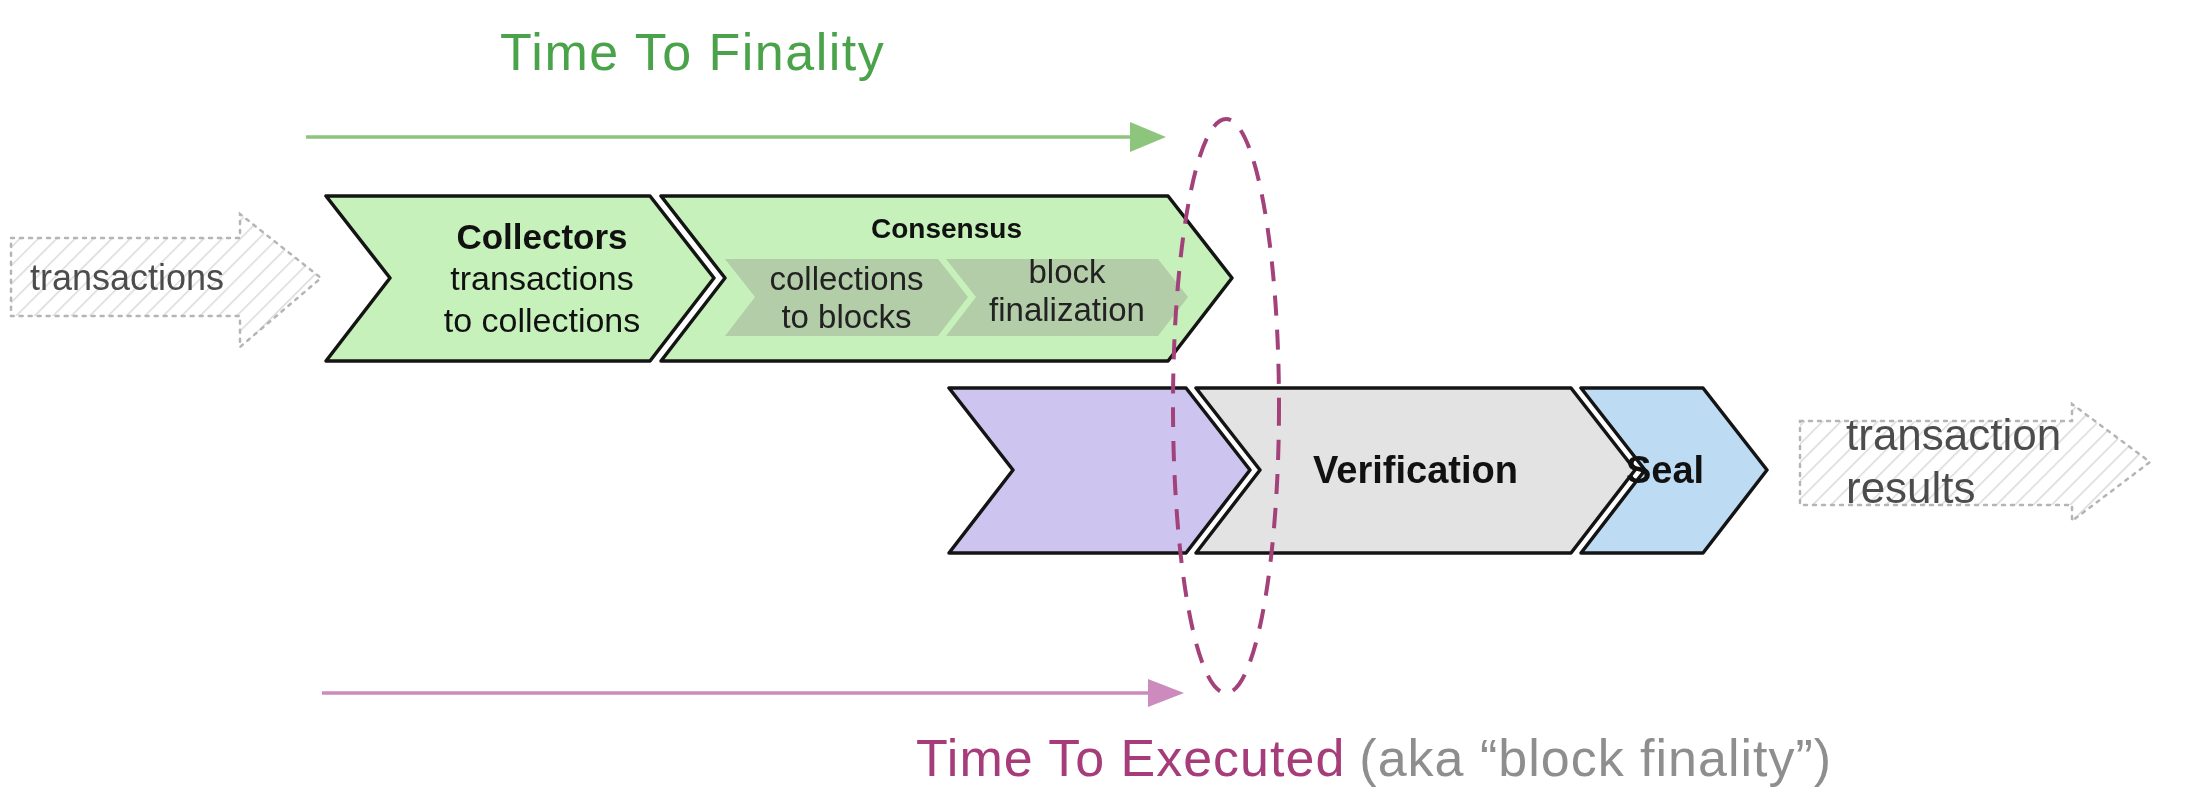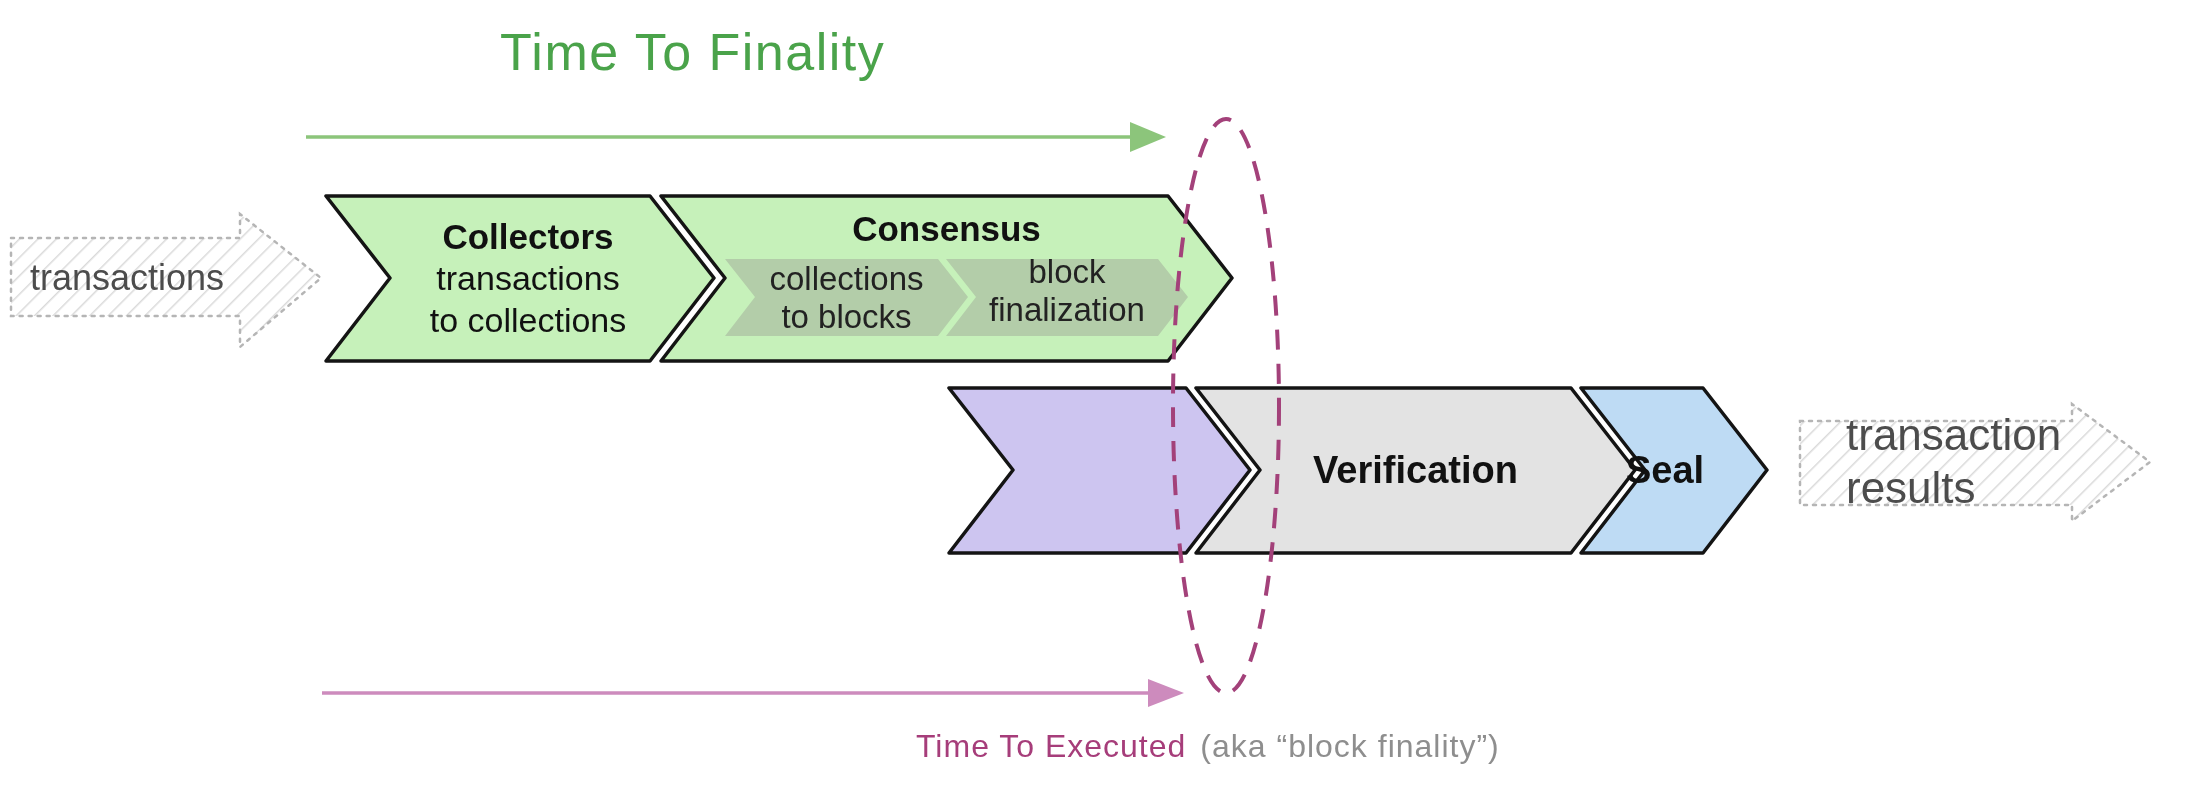--- a/index.html
+++ b/index.html
@@ -14,30 +14,30 @@
   #shapes { position: absolute; left: 0; top: 0; }
   .t { position: absolute; display: flex; flex-direction: column; align-items: center; justify-content: center; text-align: center; }
   .title-top {
     left: 500px; top: 22px;
     font-size: 52px; letter-spacing: 1.5px;
     color: #4aa34a; white-space: nowrap;
     flex-direction: row;
   }
   .title-bottom {
     left: 916px; top: 728px;
-    font-size: 32px; letter-spacing: 1px;
+    font-size: 52px; letter-spacing: 1px;
     white-space: nowrap; flex-direction: row; align-items: baseline;
   }
   .title-bottom .magenta { color: #a63d7a; font-weight: 500; }
   .title-bottom .gray { color: #8e8e8e; margin-left: 14px; }
   .label-input { left: 14px; top: 240px; width: 226px; height: 76px; font-size: 36px; color: #4c4c4c; }
   .label-output { left: 1846px; top: 408px; width: 220px; height: 108px; font-size: 44px; color: #4c4c4c; align-items: flex-start; text-align: right; line-height: 1.2; }
-  .label-collectors { left: 398px; top: 198px; width: 260px; height: 161px; font-size: 34px; color: #111; line-height: 1.22; }
+  .label-collectors { left: 412px; top: 198px; width: 260px; height: 161px; font-size: 34px; color: #111; line-height: 1.22; }
   .label-collectors .b { font-weight: bold; font-size: 35px; }
-  .label-consensus-title { left: 725px; top: 206px; width: 443px; height: 46px; font-size: 35px; font-weight: bold; color: #111; }
+  .label-consensus-title { left: 725px; top: 206px; width: 443px; height: 46px; font-size: 28px; font-weight: bold; color: #111; }
   .label-sub { font-size: 33px; color: #222; line-height: 1.15; }
   .label-sub1 { left: 755px; top: 260px; width: 183px; height: 75px; }
   .label-sub2 { left: 976px; top: 260px; width: 182px; height: 62px; }
   .label-stage2 { font-size: 38px; font-weight: bold; color: #111; height: 165px; top: 388px; }
   .label-execution { left: 949px; width: 301px; }
   .label-verification { left: 1196px; width: 439px; }
   .label-seal { left: 1590px; width: 150px; }
 </style>
 </head>
 <body>

